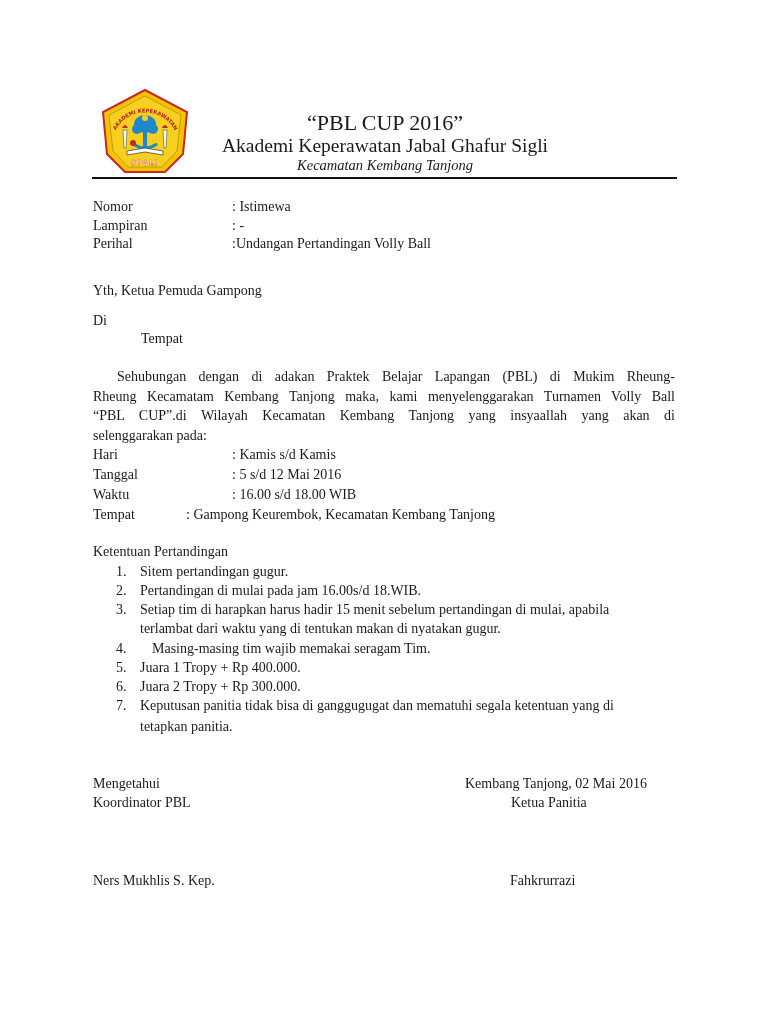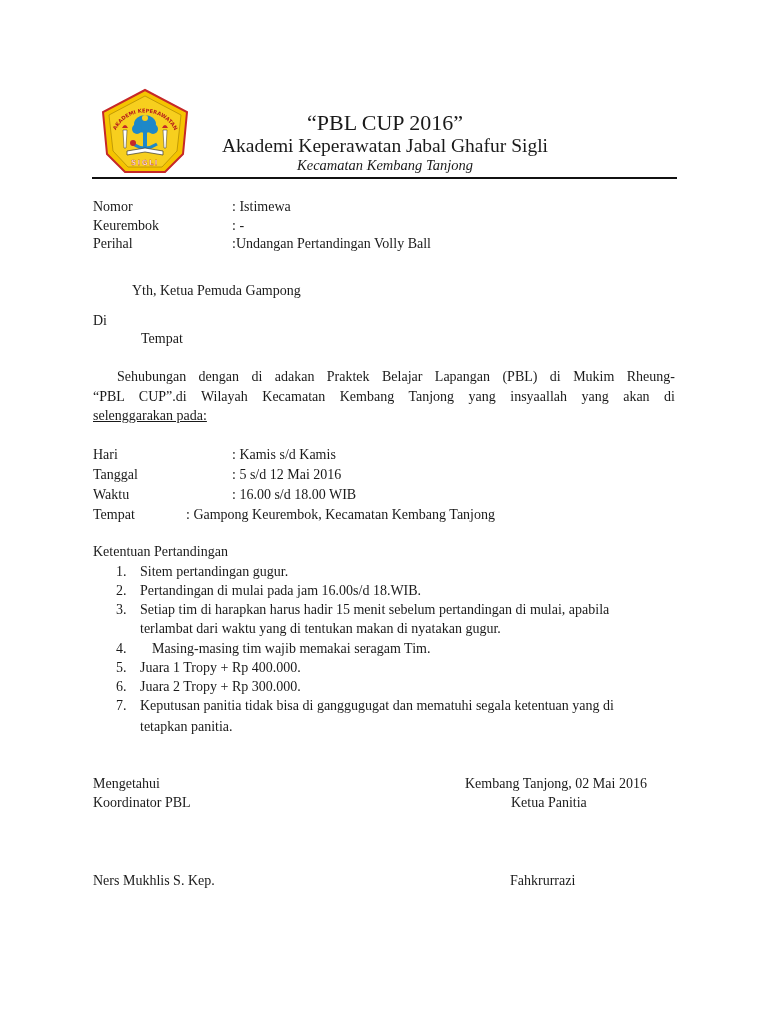--- a/index.html
+++ b/index.html
@@ -58,21 +58,20 @@
     text-align: justify;
   }
   .para .line {
     display: block;
     text-align: justify;
     text-align-last: justify;
     height: 19.5px;
   }
   .para .line.last {
     text-align-last: left;
-    text-decoration: underline;
   }
   .para .indent { padding-left: 24px; }
   .num {
     position: absolute;
     font-size: 14px;
     line-height: 16px;
     white-space: nowrap;
   }
 </style>
 </head>
@@ -108,31 +107,32 @@
     <text x="46" y="77" font-size="7" text-anchor="middle" fill="#ffffff" stroke="#b71c1c" stroke-width="0.3" font-family="DejaVu Sans, sans-serif" font-weight="bold" letter-spacing="1.5">SIGLI</text>
   </svg>
 
   <div class="head-line h2">“PBL CUP 2016”</div>
   <div class="head-line h3">Akademi Keperawatan Jabal Ghafur Sigli</div>
   <div class="head-line h4">Kecamatan Kembang Tanjong</div>
   <div class="rule"></div>
 
   <div class="t" style="left:93px; top:199px;">Nomor</div>
   <div class="t" style="left:232px; top:199px;">: Istimewa</div>
-  <div class="t" style="left:93px; top:218px;">Keurembok</div>
+  <div class="t" style="left:93px; top:218px;">Lampiran</div>
   <div class="t" style="left:232px; top:218px;">: -</div>
   <div class="t" style="left:93px; top:236px;">Perihal</div>
   <div class="t" style="left:232px; top:236px;">:Undangan Pertandingan Volly Ball</div>
 
-  <div class="t" style="left:93px; top:283px;margin-left:39px;">Yth, Ketua Pemuda Gampong</div>
+  <div class="t" style="left:93px; top:283px;">Yth, Ketua Pemuda Gampong</div>
   <div class="t" style="left:93px; top:313px;">Di</div>
   <div class="t" style="left:141px; top:331px;">Tempat</div>
 
   <div class="para" style="top:367px;">
     <span class="line indent">Sehubungan  dengan di adakan  Praktek Belajar Lapangan (PBL) di Mukim Rheung-</span>
+    <span class="line">Rheung Kecamatam Kembang Tanjong maka, kami menyelenggarakan Turnamen Volly Ball</span>
     <span class="line">“PBL  CUP”.di  Wilayah  Kecamatan  Kembang  Tanjong  yang  insyaallah  yang  akan  di</span>
     <span class="line last">selenggarakan pada:</span>
   </div>
 
   <div class="t" style="left:93px; top:447px;">Hari</div>
   <div class="t" style="left:232px; top:447px;">: Kamis s/d Kamis</div>
   <div class="t" style="left:93px; top:467px;">Tanggal</div>
   <div class="t" style="left:232px; top:467px;">: 5 s/d 12 Mai 2016</div>
   <div class="t" style="left:93px; top:487px;">Waktu</div>
   <div class="t" style="left:232px; top:487px;">: 16.00 s/d 18.00 WIB</div>

